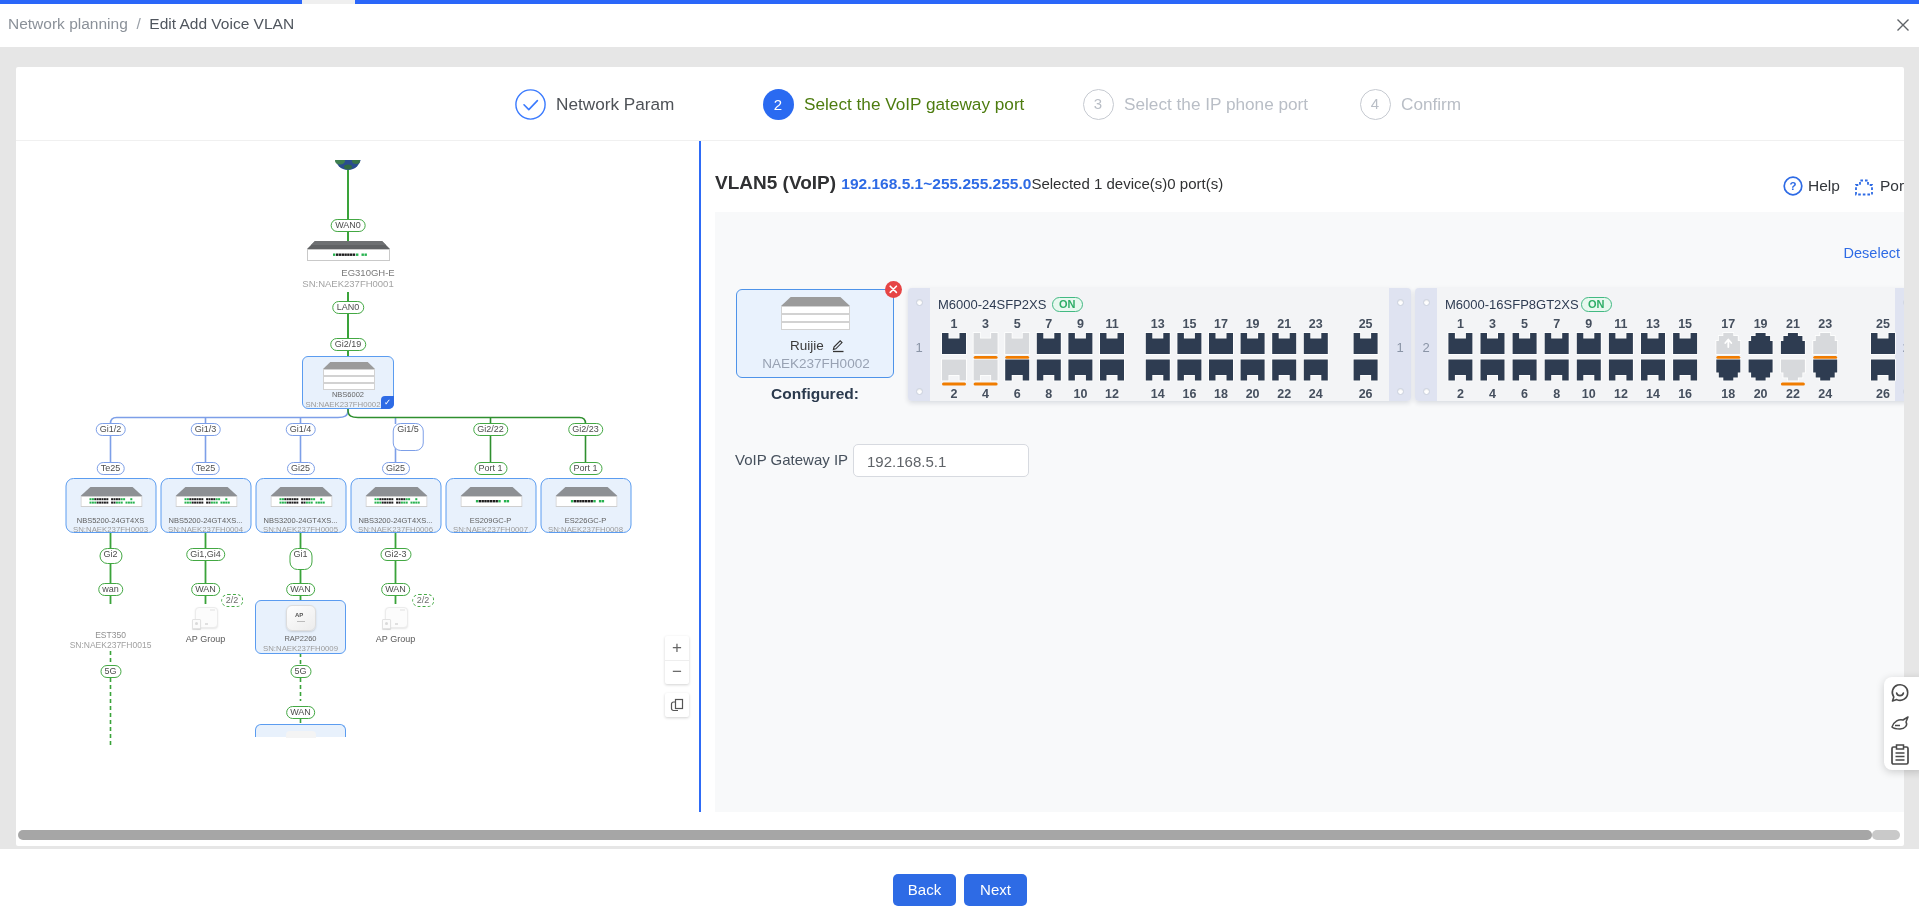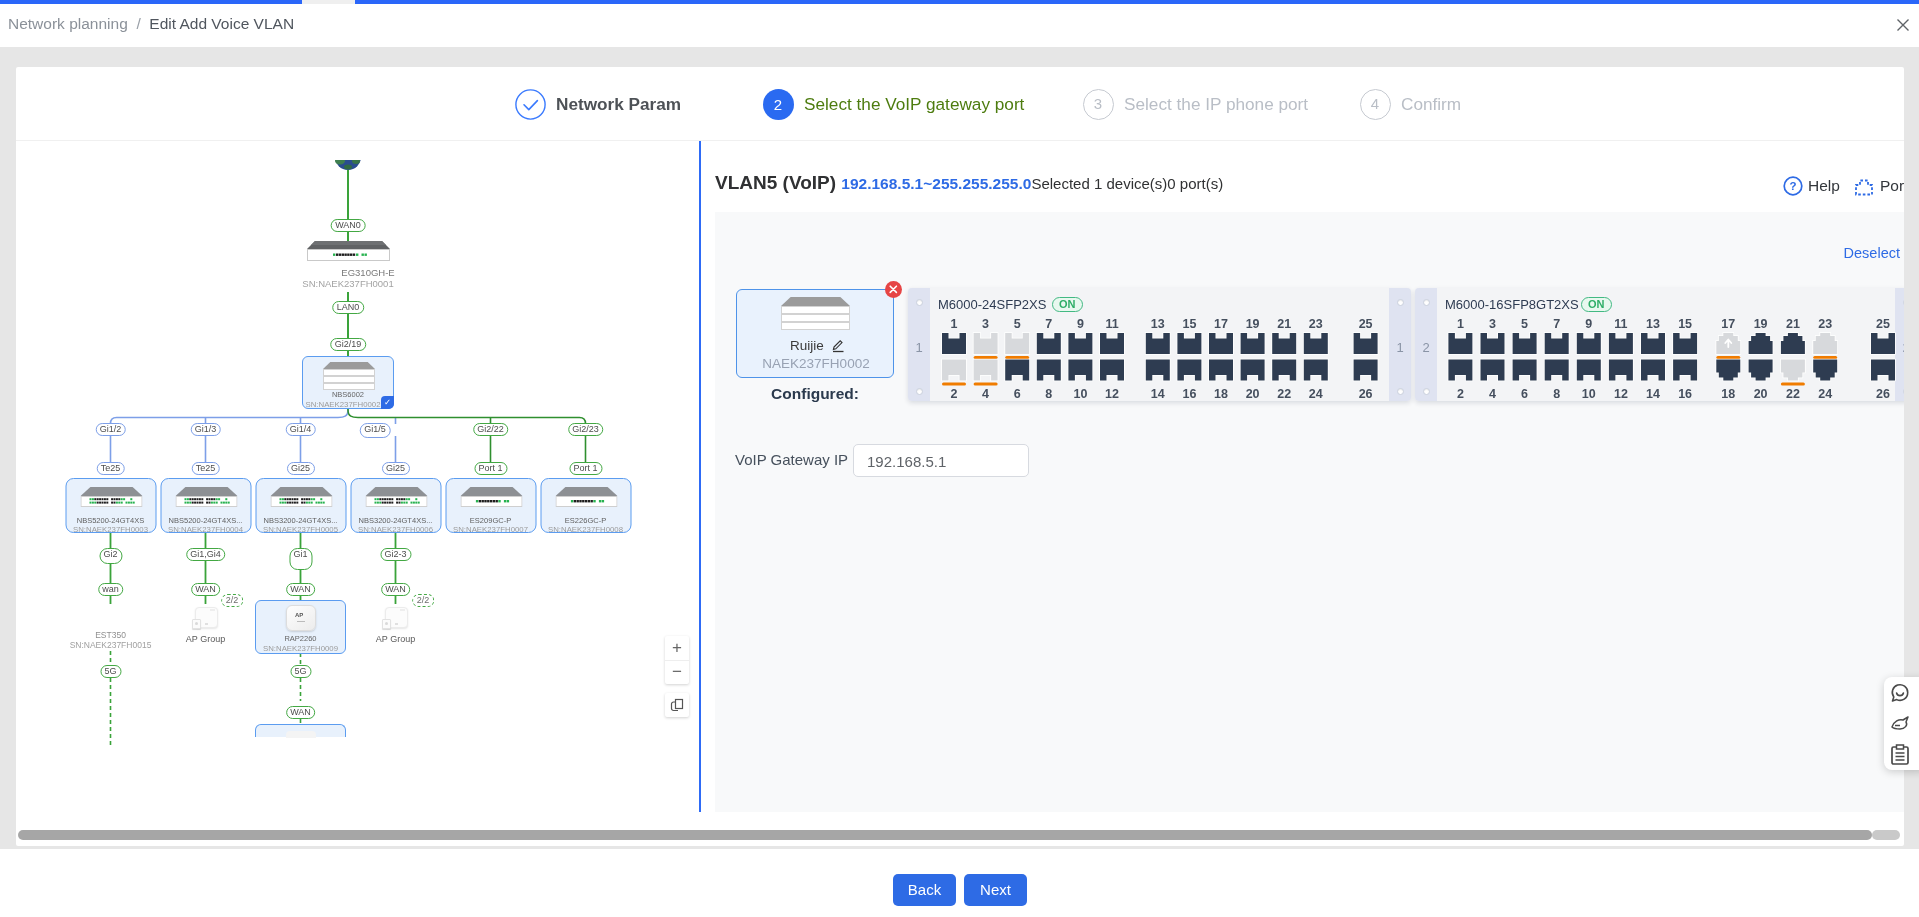--- a/index.html
+++ b/index.html
@@ -21,21 +21,21 @@
       <div class="t" style="left:8px;top:11px;font-size:15.5px;color:#8b9199;">Network planning&nbsp; <span style="color:#9aa0a8">/</span> &nbsp;<span style="color:#50565e">Edit Add Voice VLAN</span></div>
       <svg class="abs" style="left:1896px;top:14px" width="14" height="14" viewBox="0 0 14 14">
         <path d="M1.5 1.5 L12.5 12.5 M12.5 1.5 L1.5 12.5" stroke="#5f6368" stroke-width="1.4"></path>
       </svg>
     </div>
     <div class="abs" style="left:16px;top:67px;width:1888px;height:779px;background:#fff;border-radius:2px;">
       <svg class="abs" style="left:498.5px;top:21.5px" width="31" height="31">
         <circle cx="15.5" cy="15.5" r="14.6" fill="#fff" stroke="#3a7afe" stroke-width="1.4"></circle>
         <path d="M9 15.8 L13.8 20.6 L22.4 11.6" fill="none" stroke="#3a7afe" stroke-width="1.6" stroke-linecap="round" stroke-linejoin="round"></path>
       </svg>
-      <div class="t" style="left:540px;top:37px;transform:translateY(-50%);font-size:17.2px;color:#4e5257;font-weight:700;">Network Param</div>
+      <div class="t" style="left:540px;top:37px;transform:translateY(-50%);font-size:17.2px;color:#4e5257;font-weight:400;">Network Param</div>
       <div class="abs" style="left:746.5px;top:21.5px;width:31px;height:31px;border-radius:50%;background:#2a6af1;color:#fff;font-size:15px;text-align:center;line-height:31px;">2</div>
       <div class="t" style="left:788px;top:37px;transform:translateY(-50%);font-size:17.2px;color:#4d7c0f;font-weight:400;">Select the VoIP gateway port</div>
       <div class="abs" style="left:1066.5px;top:21.5px;width:31px;height:31px;border-radius:50%;background:#fff;border:1.4px solid #c6cad1;color:#b9bec6;font-size:15px;text-align:center;line-height:28px;">3</div>
       <div class="t" style="left:1108px;top:37px;transform:translateY(-50%);font-size:17.2px;color:#b9bec6;font-weight:400;">Select the IP phone port</div>
       <div class="abs" style="left:1343.5px;top:21.5px;width:31px;height:31px;border-radius:50%;background:#fff;border:1.4px solid #c6cad1;color:#b9bec6;font-size:15px;text-align:center;line-height:28px;">4</div>
       <div class="t" style="left:1385px;top:37px;transform:translateY(-50%);font-size:17.2px;color:#b9bec6;font-weight:400;">Confirm</div>
       <div class="abs" style="left:0;top:73px;width:1888px;height:1px;background:#f0f0f0;"></div>
     </div>
     <div class="abs" style="left:16px;top:141px;width:683px;height:671px;background:#fff;overflow:hidden;">
       <div class="abs" style="left:-16px;top:-141px;width:1919px;height:917px;">
@@ -80,21 +80,21 @@
           <rect x="49.0" y="12.5" width="2.4" height="2.4" fill="#27b24f"></rect>
           <rect x="54.5" y="12.5" width="2.4" height="2.4" fill="#27b24f"></rect>
           <rect x="57.5" y="12.5" width="2.4" height="2.4" fill="#27b24f"></rect>
         </svg>
         <div class="pill pg" style="left:348px;top:219.0px;height:13px;line-height:11px;font-size:9px;padding:0 3.5px;">WAN0</div>
         <div class="pill pg" style="left:348px;top:300.5px;height:13px;line-height:11px;font-size:9px;padding:0 3.5px;">LAN0</div>
         <div class="pill pg" style="left:348px;top:337.5px;height:13px;line-height:11px;font-size:9px;padding:0 3.5px;">Gi2/19</div>
         <div class="pill pb" style="left:110.5px;top:423.0px;height:13px;line-height:11px;font-size:9px;padding:0 3.5px;">Gi1/2</div>
         <div class="pill pb" style="left:205.5px;top:423.0px;height:13px;line-height:11px;font-size:9px;padding:0 3.5px;">Gi1/3</div>
         <div class="pill pb" style="left:300.5px;top:423.0px;height:13px;line-height:11px;font-size:9px;padding:0 3.5px;">Gi1/4</div>
-        <div class="pill pb" style="left:375px;top:423.0px;height:15px;line-height:11px;font-size:9px;padding:0 3.5px;">Gi1/5</div>
+        <div class="pill pb" style="left:408px;top:423.0px;height:28px;line-height:11px;font-size:9px;padding:0 3.5px;">Gi1/5</div>
         <div class="pill pg" style="left:490.5px;top:423.0px;height:13px;line-height:11px;font-size:9px;padding:0 3.5px;">Gi2/22</div>
         <div class="pill pg" style="left:585.5px;top:423.0px;height:13px;line-height:11px;font-size:9px;padding:0 3.5px;">Gi2/23</div>
         <div class="pill pb" style="left:110.5px;top:462.0px;height:13px;line-height:11px;font-size:9px;padding:0 3.5px;">Te25</div>
         <div class="pill pb" style="left:205.5px;top:462.0px;height:13px;line-height:11px;font-size:9px;padding:0 3.5px;">Te25</div>
         <div class="pill pb" style="left:300.5px;top:462.0px;height:13px;line-height:11px;font-size:9px;padding:0 3.5px;">Gi25</div>
         <div class="pill pb" style="left:395.5px;top:462.0px;height:13px;line-height:11px;font-size:9px;padding:0 3.5px;">Gi25</div>
         <div class="pill pg" style="left:490.5px;top:462.0px;height:13px;line-height:11px;font-size:9px;padding:0 3.5px;">Port 1</div>
         <div class="pill pg" style="left:585.5px;top:462.0px;height:13px;line-height:11px;font-size:9px;padding:0 3.5px;">Port 1</div>
         <div class="pill pg" style="left:110.5px;top:548.0px;height:16px;line-height:11px;font-size:9px;padding:0 3.5px;">Gi2</div>
         <div class="pill pg" style="left:205.5px;top:548.0px;height:13px;line-height:11px;font-size:9px;padding:0 3.5px;">Gi1,Gi4</div>

